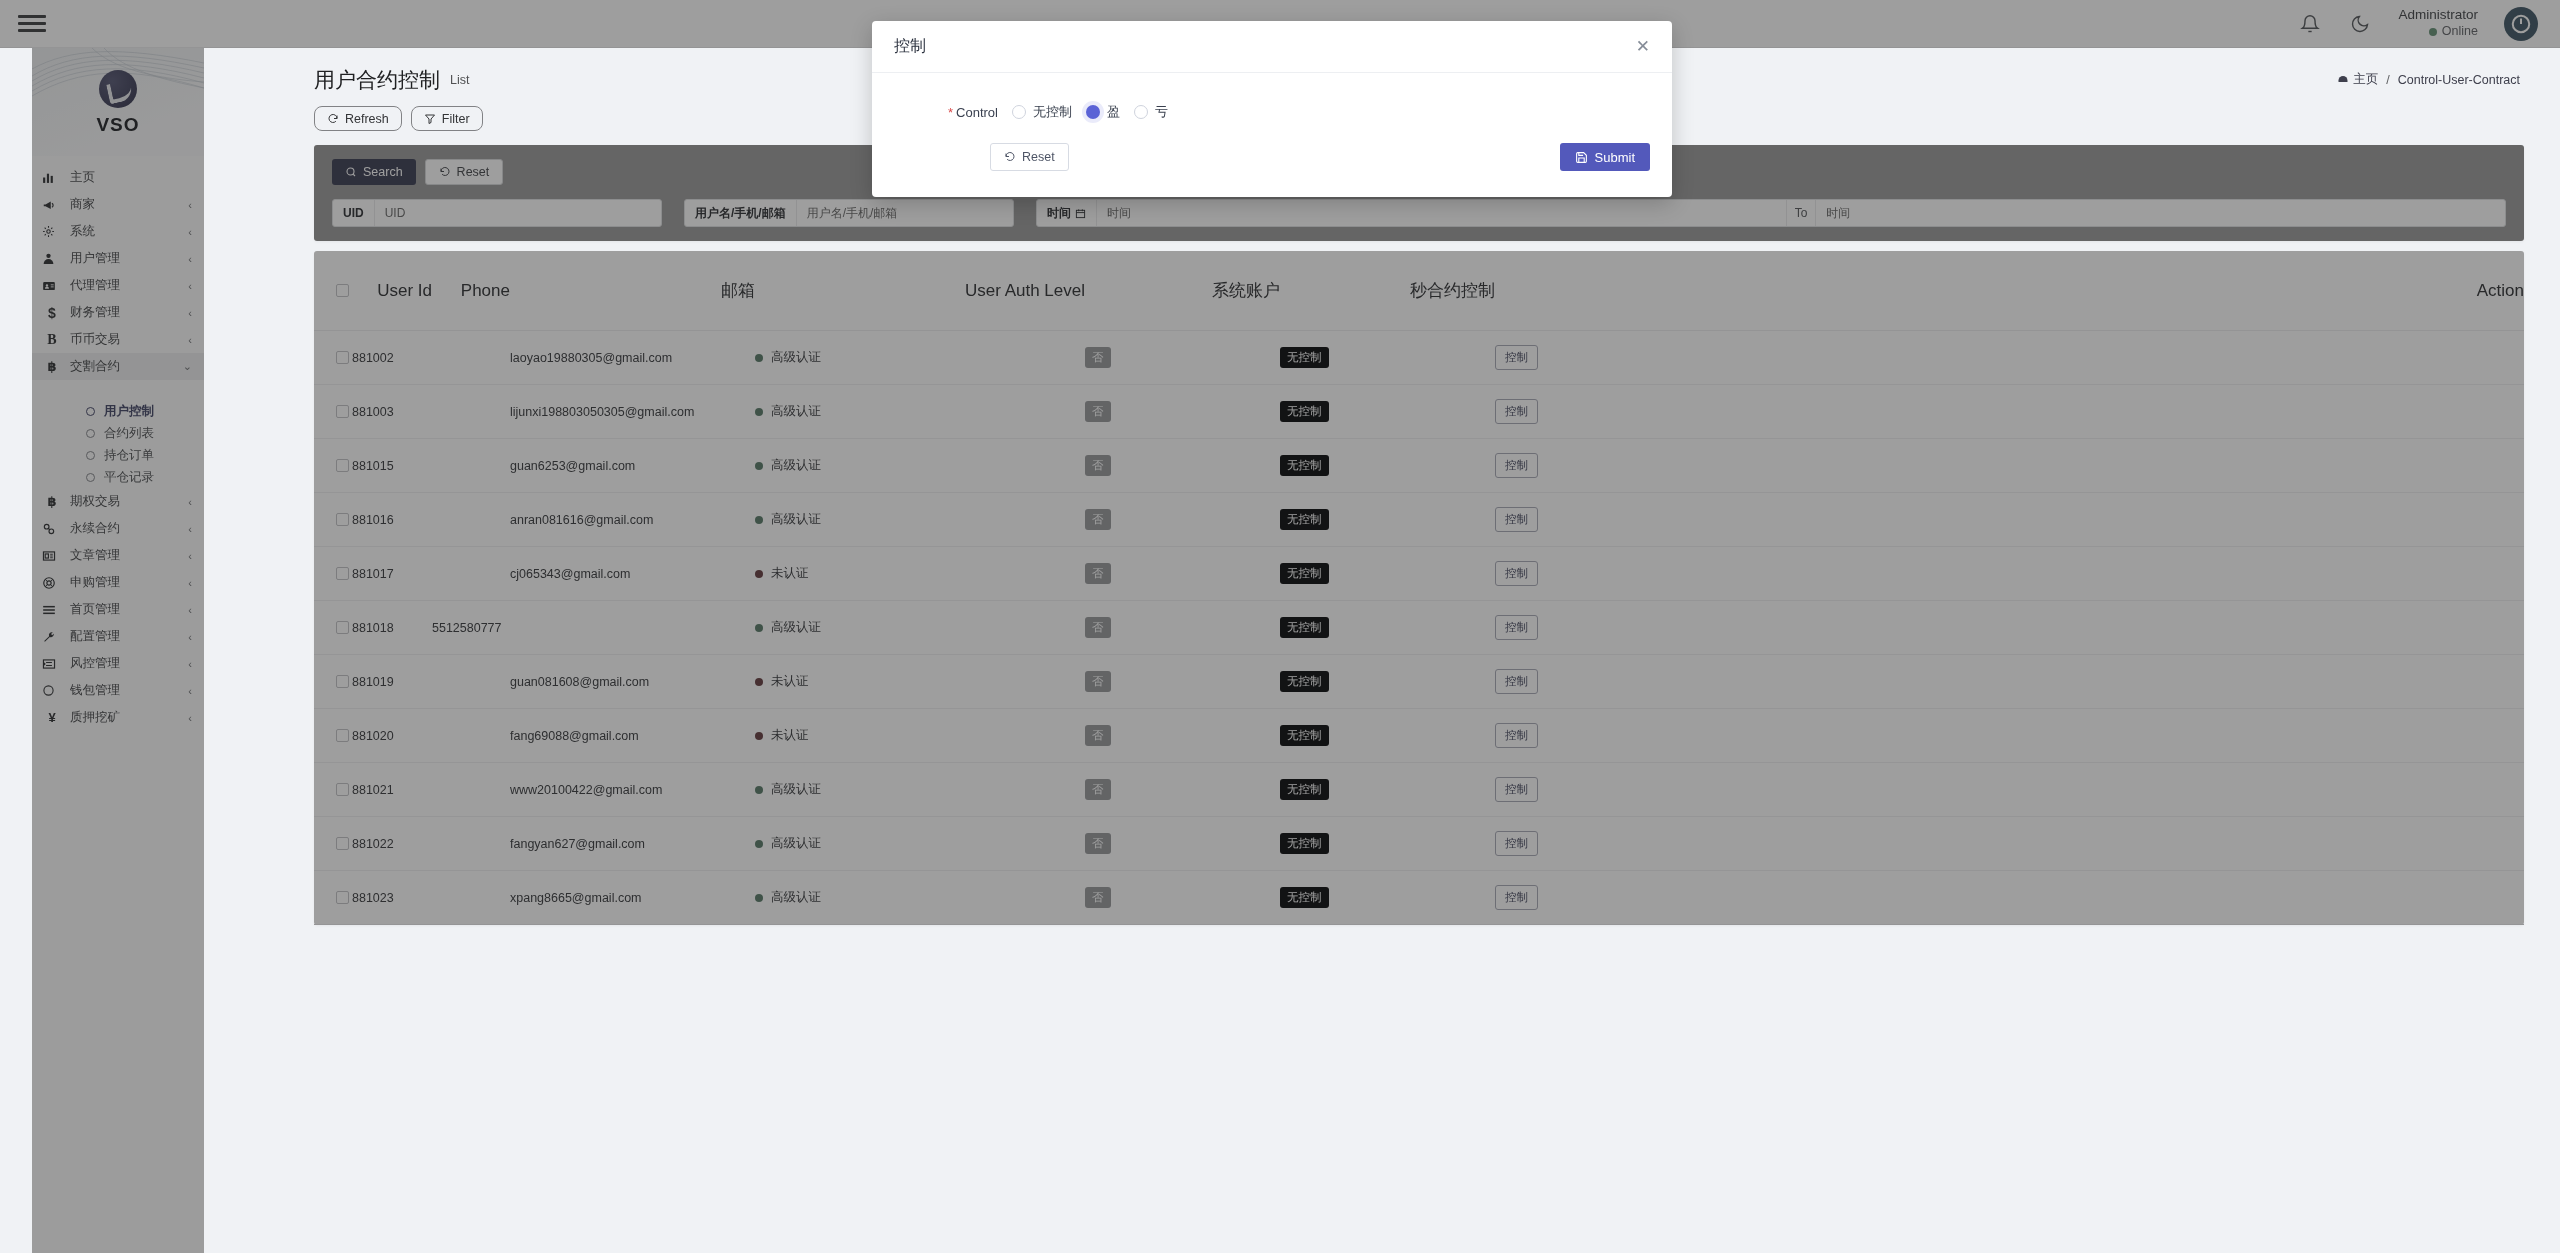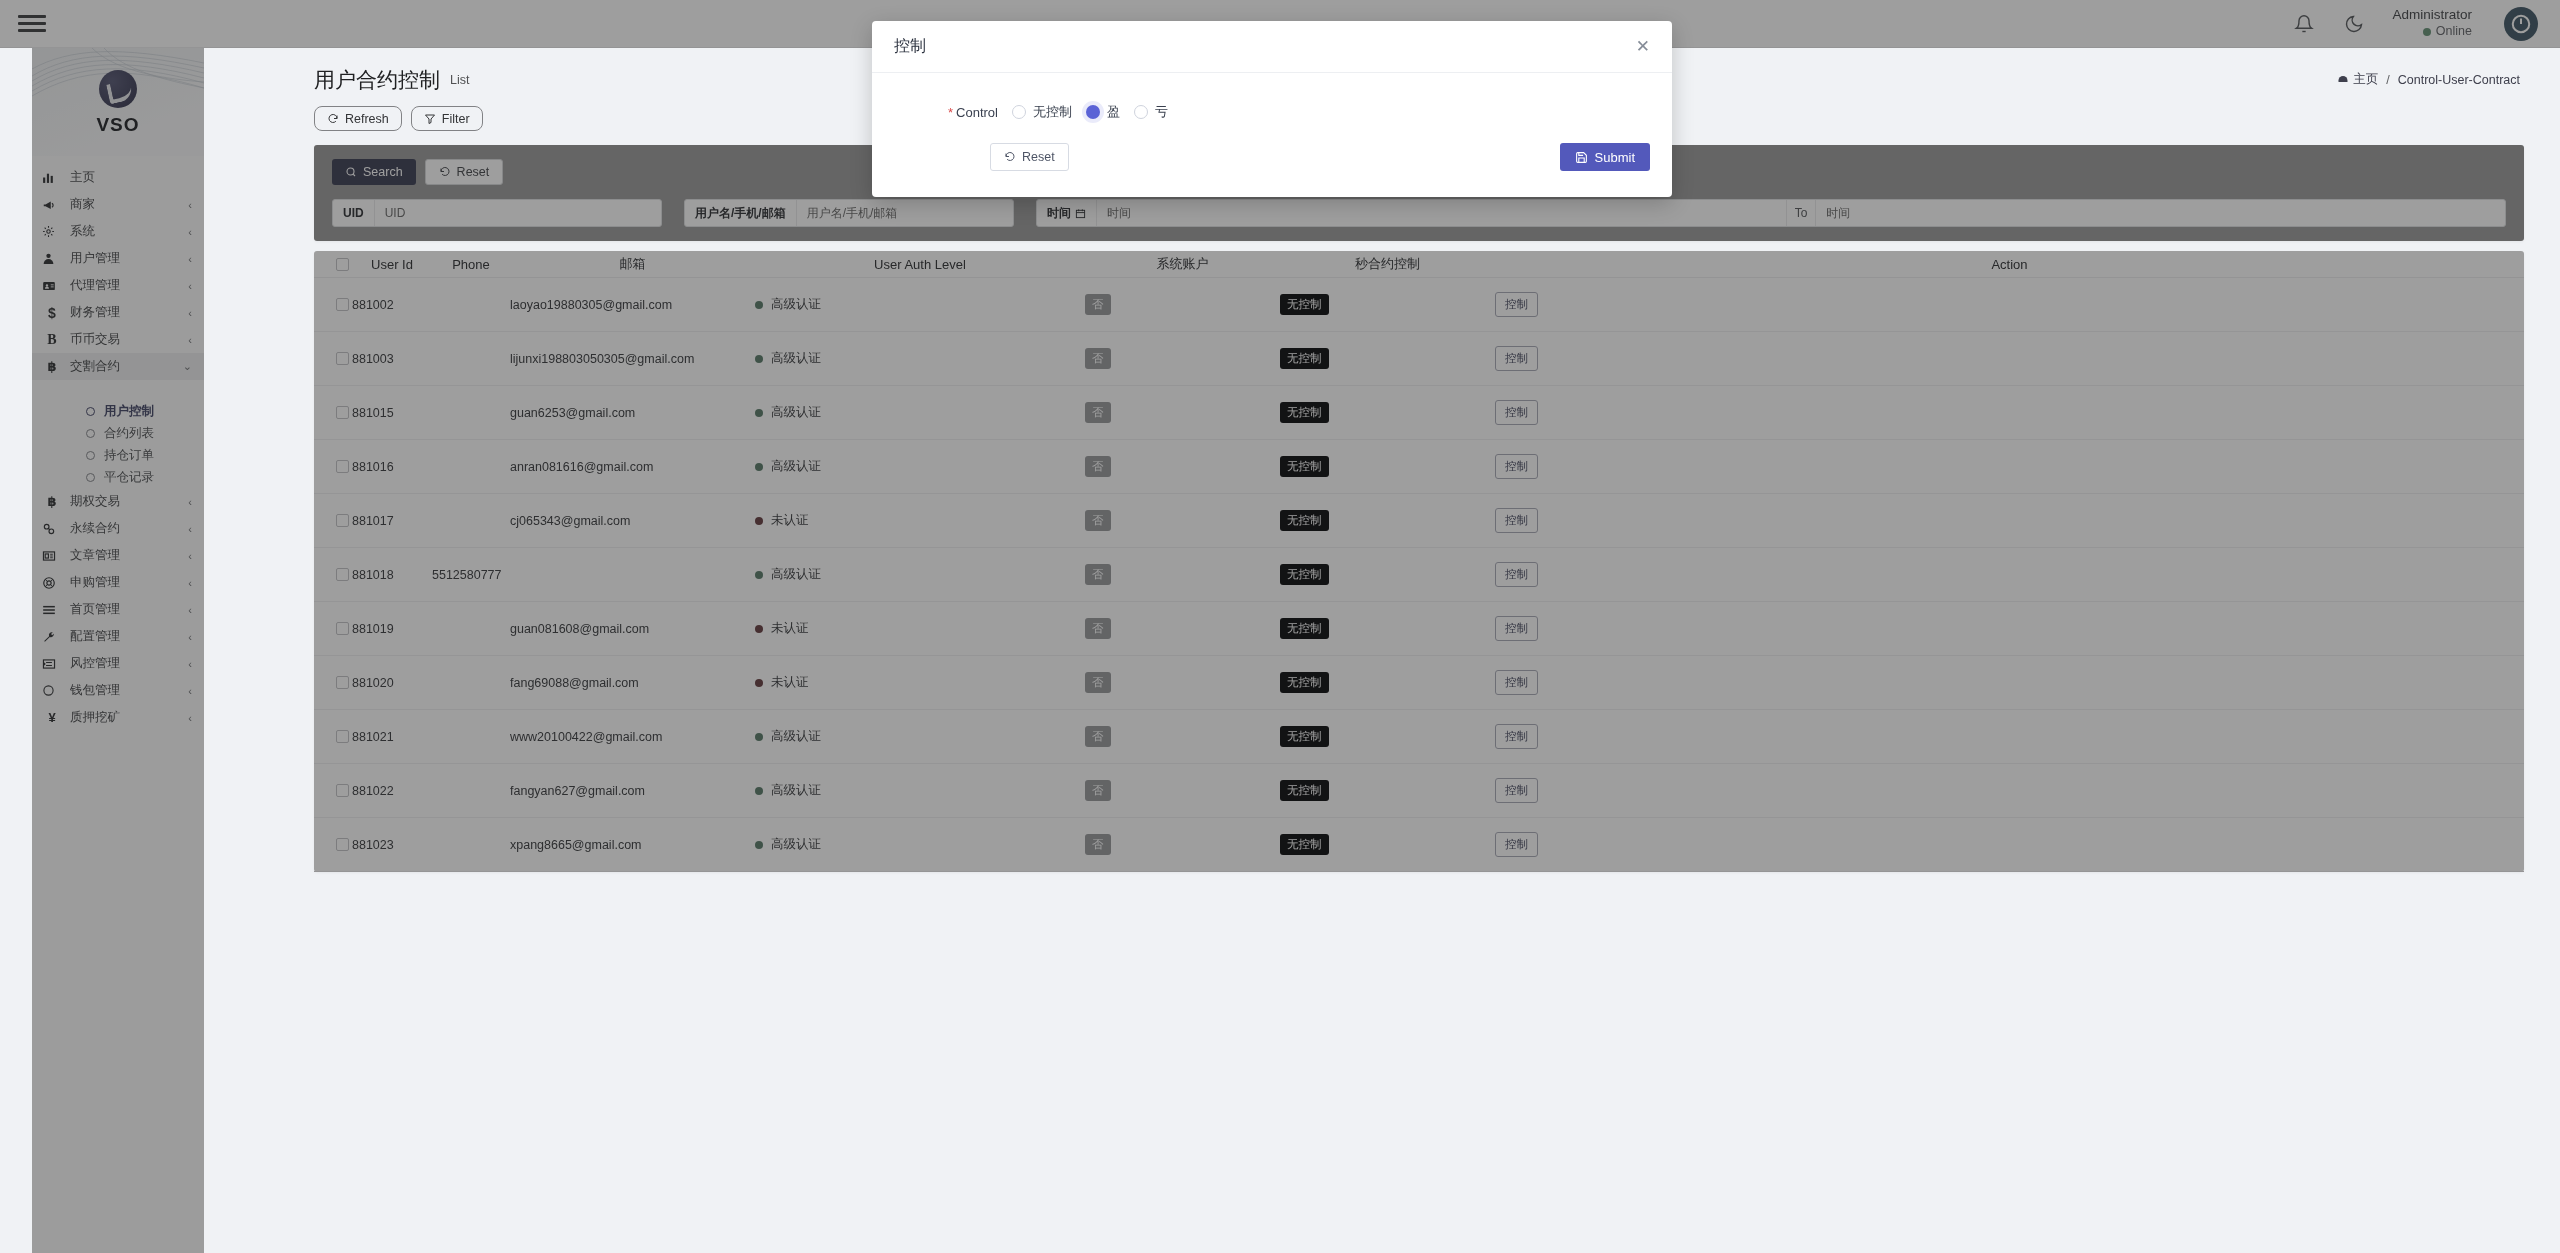--- a/index.html
+++ b/index.html
@@ -22,21 +22,21 @@
     background: #ffffff;
     display: flex; align-items: center;
     border-bottom: 1px solid #eceff3;
     z-index: 3;
   }
   #hamburger { margin-left: 18px; width: 28px; height: 28px;
     display: flex; flex-direction: column; justify-content: center; gap: 4px; cursor: pointer; }
   #hamburger i { display: block; height: 3px; background: #4a4f55; border-radius: 1px; }
   .top-right { margin-left: auto; display: flex; align-items: center; gap: 26px; padding-right: 22px; }
   .top-icon { width: 24px; height: 24px; color: #5a6573; display: flex; align-items: center; justify-content: center; cursor: pointer; }
-  .user-block { text-align: right; line-height: 1.25; margin-right: 6px; }
+  .user-block { text-align: right; line-height: 1.25; margin-right: 0; }
   .user-name { font-size: 13.5px; color: #4b5563; }
   .user-status { font-size: 12.5px; color: #6b7280; display: flex; align-items: center; justify-content: flex-end; gap: 5px; }
   .dot-online { width: 8px; height: 8px; border-radius: 50%; background: #19b955; display: inline-block; }
   .avatar { width: 34px; height: 34px; border-radius: 50%; background: #1b6fa8;
     display: flex; align-items: center; justify-content: center; cursor: pointer; }
 
   
   #sidebar {
     position: absolute; top: 48px; left: 32px; width: 172px; bottom: 0;
     background: #fbfcfd; overflow: hidden; z-index: 2;
@@ -99,22 +99,22 @@
     font-family: inherit; background: transparent; }
   .field .to { display: flex; align-items: center; padding: 0 8px; font-size: 12px; color: #5e6673;
     border-left: 1px solid #e9ecf1; border-right: 1px solid #e9ecf1; }
   .f-uid { flex: 0 0 330px; } .f-uid input { width: 100%; }
   .f-user { flex: 0 0 330px; } .f-user input { width: 100%; }
   .f-time { flex: 1; } .f-time input { flex: 1; min-width: 0; }
 
   .tbl-wrap { margin: 10px 36px 0 110px; background: #fff; border-radius: 3px;
     box-shadow: 0 1px 3px rgba(0,0,0,.05); }
   table { width: 100%; border-collapse: collapse; }
-  thead th { text-align: center; font-size: 13px; font-weight: normal; color: #3b424e;
-    padding: 4px 0; border-bottom: 1px solid #edeff3; }
+  thead th { text-align: right; font-size: 17px; font-weight: normal; color: #3b424e;
+    padding: 28px 0; border-bottom: 1px solid #edeff3; }
   tbody td { font-size: 12.5px; color: #454c58; padding: 14px 0; border-bottom: 1px solid #f0f1f5; }
   .c-chk   { width: 38px; padding-left: 22px !important; }
   .c-uid   { width: 80px; }
   .c-phone { width: 78px; }
   .c-mail  { width: 245px; }
   .c-auth  { width: 330px; }
   .c-sys   { width: 195px; }
   .c-ctl   { width: 215px; }
   .chkbox { width: 13px; height: 13px; border: 1px solid #c4c9d2; border-radius: 2px;
     background: #fff; display: block; cursor: pointer; }

